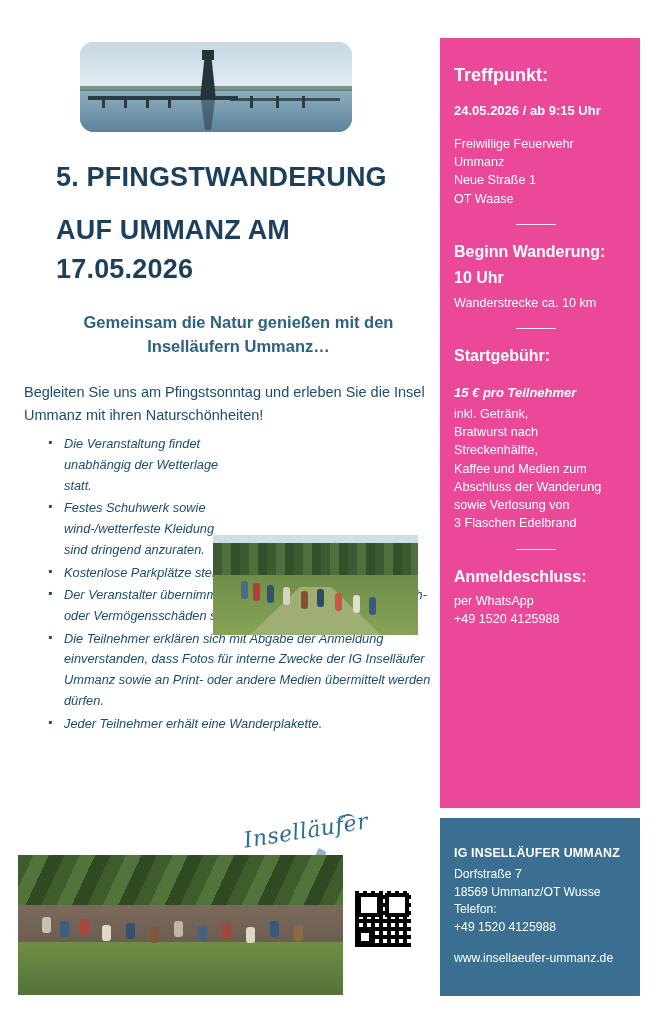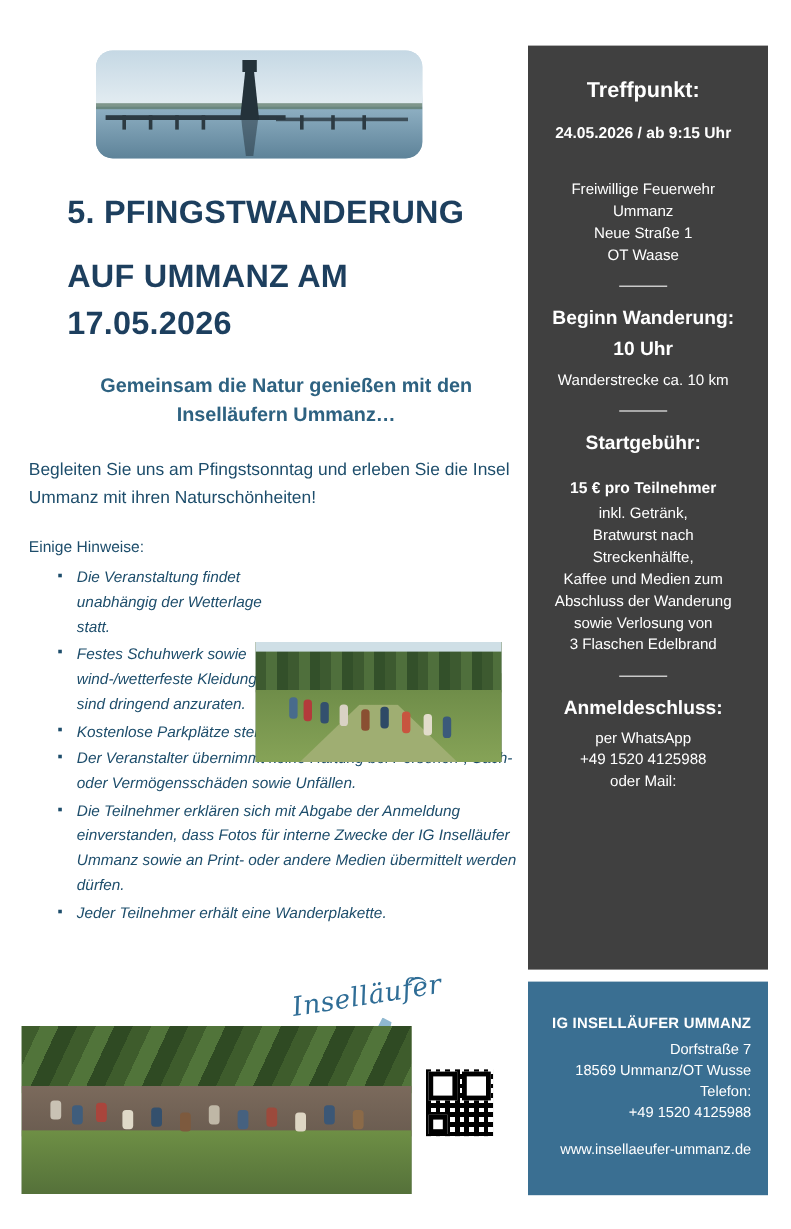--- a/index.html
+++ b/index.html
@@ -203,46 +203,45 @@
   }
   .qr::before { left:2px; top:2px; }
   .qr::after { right:2px; top:2px; }
   .qr .q3 { position:absolute; left:2px; bottom:2px; width:16px; height:16px; border:4px solid #000; background:#fff; }
 
   
   .right-top {
     position: absolute;
     left: 440px; top: 38px;
     width: 200px; height: 770px;
-    background: #404040;
+    background: #ec4899;
     color: #ffffff;
     padding: 26px 22px 18px 14px;
-    text-align: center;
   }
   .right-bottom {
     position: absolute;
     left: 440px; top: 818px;
     width: 200px; height: 178px;
     background: #3a6f92;
     color: #ffffff;
     padding: 28px 14px 14px 14px;
-    text-align: right;
+    text-align: left;
   }
 
   .r-head {
     font-size: 18px;
     font-weight: bold;
     line-height: 1.3;
     margin-bottom: 14px;
   }
   .r-strong {
     font-size: 13px;
     font-weight: bold;
     line-height: 1.5;
-    margin-bottom: 28px;
+    margin-bottom: 14px;
   }
   .r-text {
     font-size: 12.6px;
     line-height: 1.45;
   }
   .r-big {
     font-size: 16px;
     font-weight: bold;
     line-height: 1.4;
     margin-bottom: 4px;
@@ -290,21 +289,20 @@
 
     <h1 class="title">
       <span>5. PFINGSTWANDERUNG</span>
       <span class="line2" style="margin-top:14px; display:block;">AUF UMMANZ AM 17.05.2026</span>
     </h1>
 
     <h2 class="subtitle">Gemeinsam die Natur genießen mit den Inselläufern Ummanz…</h2>
 
     <p class="intro">Begleiten Sie uns am Pfingstsonntag und erleben Sie die Insel Ummanz mit ihren Naturschönheiten!</p>
 
-    <p class="hinweise-label">Einige Hinweise:</p>
 
     <ul class="hints">
       <li class="narrow">Die Veranstaltung findet unabhängig der Wetterlage statt.</li>
       <li class="narrow">Festes Schuhwerk sowie wind-/wetterfeste Kleidung sind dringend anzuraten.</li>
       <li>Kostenlose Parkplätze stehen zur Verfügung.</li>
       <li>Der Veranstalter übernimmt keine Haftung bei Personen-, Sach- oder Vermögensschäden sowie Unfällen.</li>
       <li>Die Teilnehmer erklären sich mit Abgabe der Anmeldung einverstanden, dass Fotos für interne Zwecke der IG Inselläufer Ummanz sowie an Print- oder andere Medien übermittelt werden dürfen.</li>
       <li>Jeder Teilnehmer erhält eine Wanderplakette.</li>
     </ul>
   </div>
@@ -364,35 +362,34 @@
     <div class="r-sep"></div>
 
     <div class="r-big">Beginn Wanderung:</div>
     <div class="r-big">10 Uhr</div>
     <div class="r-text">Wanderstrecke ca. 10 km</div>
 
     <div class="r-sep"></div>
 
     <div class="r-big">Startgebühr:</div>
     <div class="r-gap"></div>
-    <div class="r-strong" style="margin-bottom:2px;">15 € pro Teilnehmer</div>
+    <div class="r-strong" style="margin-bottom:2px;font-style:italic;">15 € pro Teilnehmer</div>
     <div class="r-text">inkl. Getränk,</div>
     <div class="r-text">Bratwurst nach</div>
     <div class="r-text">Streckenhälfte,</div>
     <div class="r-text">Kaffee und Medien zum</div>
     <div class="r-text">Abschluss der Wanderung</div>
     <div class="r-text">sowie Verlosung von</div>
     <div class="r-text">3 Flaschen Edelbrand</div>
 
     <div class="r-sep"></div>
 
     <div class="r-big">Anmeldeschluss:</div>
     <div class="r-text">per WhatsApp</div>
     <div class="r-text">+49 1520 4125988</div>
-    <div class="r-text">oder Mail:</div>
   </div>
 
   <div class="right-bottom">
     <div class="rb-head">IG INSELLÄUFER UMMANZ</div>
     <div class="rb-text">Dorfstraße 7</div>
     <div class="rb-text">18569 Ummanz/OT Wusse</div>
     <div class="rb-text">Telefon:</div>
     <div class="rb-text">+49 1520 4125988</div>
     <div class="rb-url">www.insellaeufer-ummanz.de</div>
   </div>

